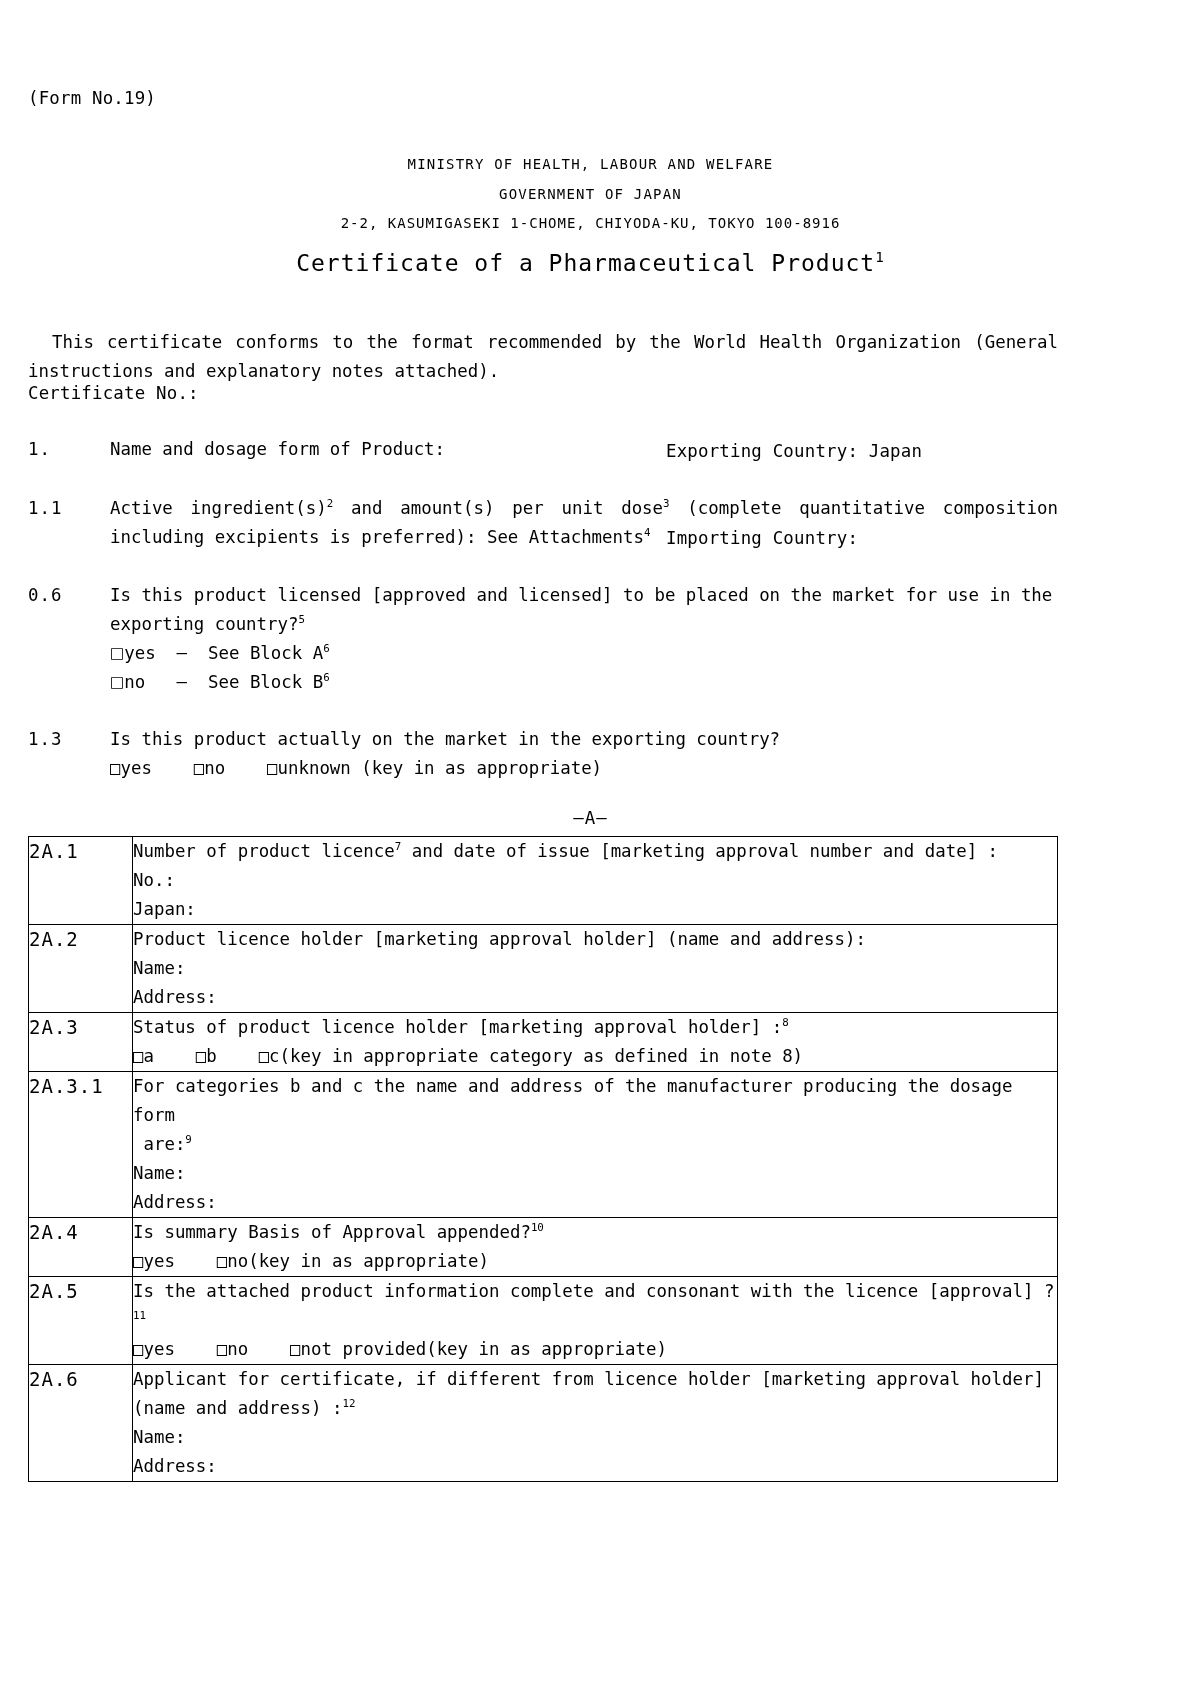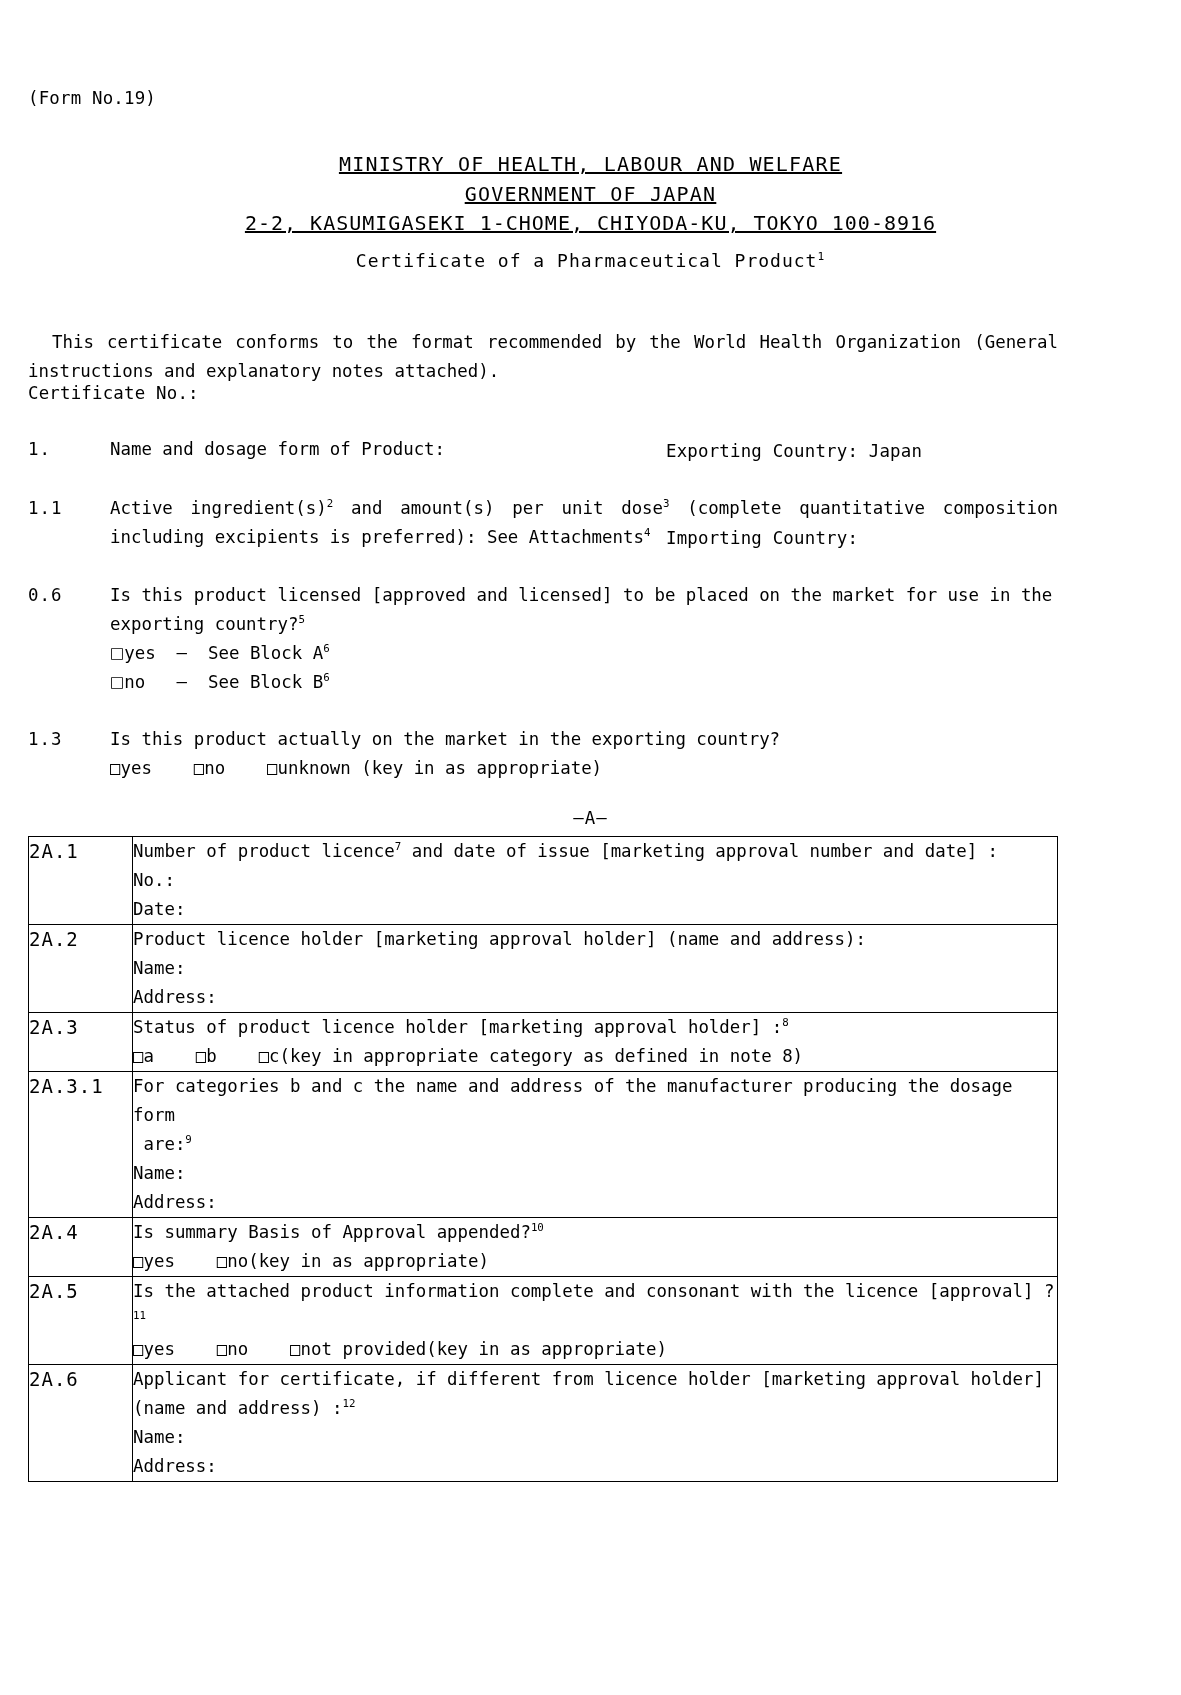--- a/index.html
+++ b/index.html
@@ -52,28 +52,27 @@
 
   
   .headings {
     position: absolute;
     left: 0;
     right: 0;
     top: 150px;
     text-align: center;
   }
   .headings .hline {
-    font-size: 20px;
+    font-size: 14px;
     line-height: 29.6px;
     letter-spacing: 1.2px;
-    text-decoration: underline;
   }
   .headings .hline.addr { letter-spacing: 1.0px; }
   .headings .htitle {
-    font-size: 18px;
+    font-size: 23px;
     letter-spacing: 1.0px;
     margin-top: 11px;
   }
 
   
   .intro {
     position: absolute;
     left: 28px;
     top: 312px;
     width: 1030px;
@@ -218,21 +217,21 @@
 
   <div class="block-a">—A—</div>
 
   <table class="form-table">
     <tbody>
       <tr>
         <td class="cell-num">2A.1</td>
         <td class="cell-body">
           <div><span>Number of product licence</span><sup>7</sup><span> and date of issue [marketing approval number and date] :</span></div>
           <div class="sub">No.:</div>
-          <div class="sub">Date:</div>
+          <div class="sub">Japan:</div>
         </td>
       </tr>
       <tr>
         <td class="cell-num">2A.2</td>
         <td class="cell-body">
           <div>Product licence holder [marketing approval holder] (name and address):</div>
           <div class="sub">Name:</div>
           <div class="sub">Address:</div>
         </td>
       </tr>

